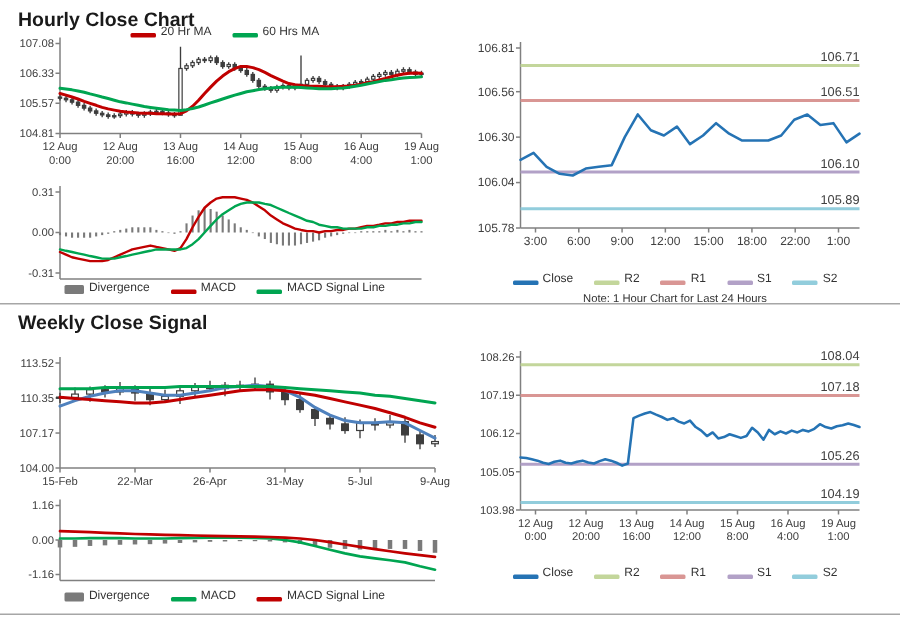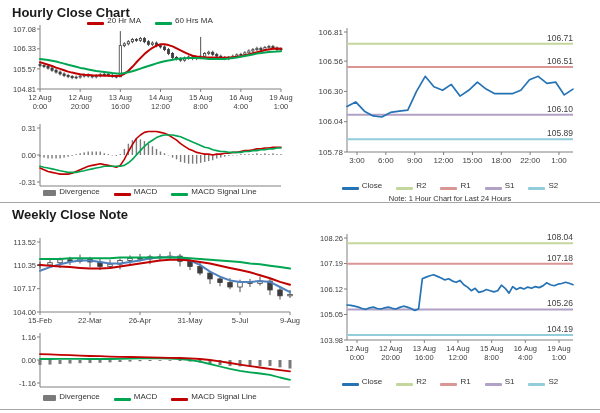--- a/index.html
+++ b/index.html
@@ -335,21 +335,21 @@
       </span>
       <span class="li">
         <span class="sw" style="background: rgb(146, 205, 220);"></span>
         <span>S2</span>
       </span>
     </div>
   <div class="note" style="left:300px;top:194px">Note: 1 Hour Chart for Last 24 Hours</div>
 
   <div class="divider" style="top:202px"></div>
 
-  <div class="title" style="top:207px">Weekly Close Note</div>
+  <div class="title" style="top:207px">Weekly Close Signal</div>
   <svg id="svg-wp" width="300" height="102" style="left:0;top:228px">
       <line x1="40" y1="10" x2="40" y2="84" stroke="#808080"></line>
       <line x1="40" y1="84" x2="290" y2="84" stroke="#808080"></line>
       <line x1="37" y1="14" x2="40" y2="14" stroke="#808080"></line>
       <text x="36" y="16.6" text-anchor="end" font-size="7.5">113.52</text>
       <line x1="37" y1="37.30882352941178" x2="40" y2="37.30882352941178" stroke="#808080"></line>
       <text x="36" y="39.908823529411784" text-anchor="end" font-size="7.5">110.35</text>
       <line x1="37" y1="60.69117647058821" x2="40" y2="60.69117647058821" stroke="#808080"></line>
       <text x="36" y="63.29117647058821" text-anchor="end" font-size="7.5">107.17</text>
       <line x1="37" y1="84" x2="40" y2="84" stroke="#808080"></line>

